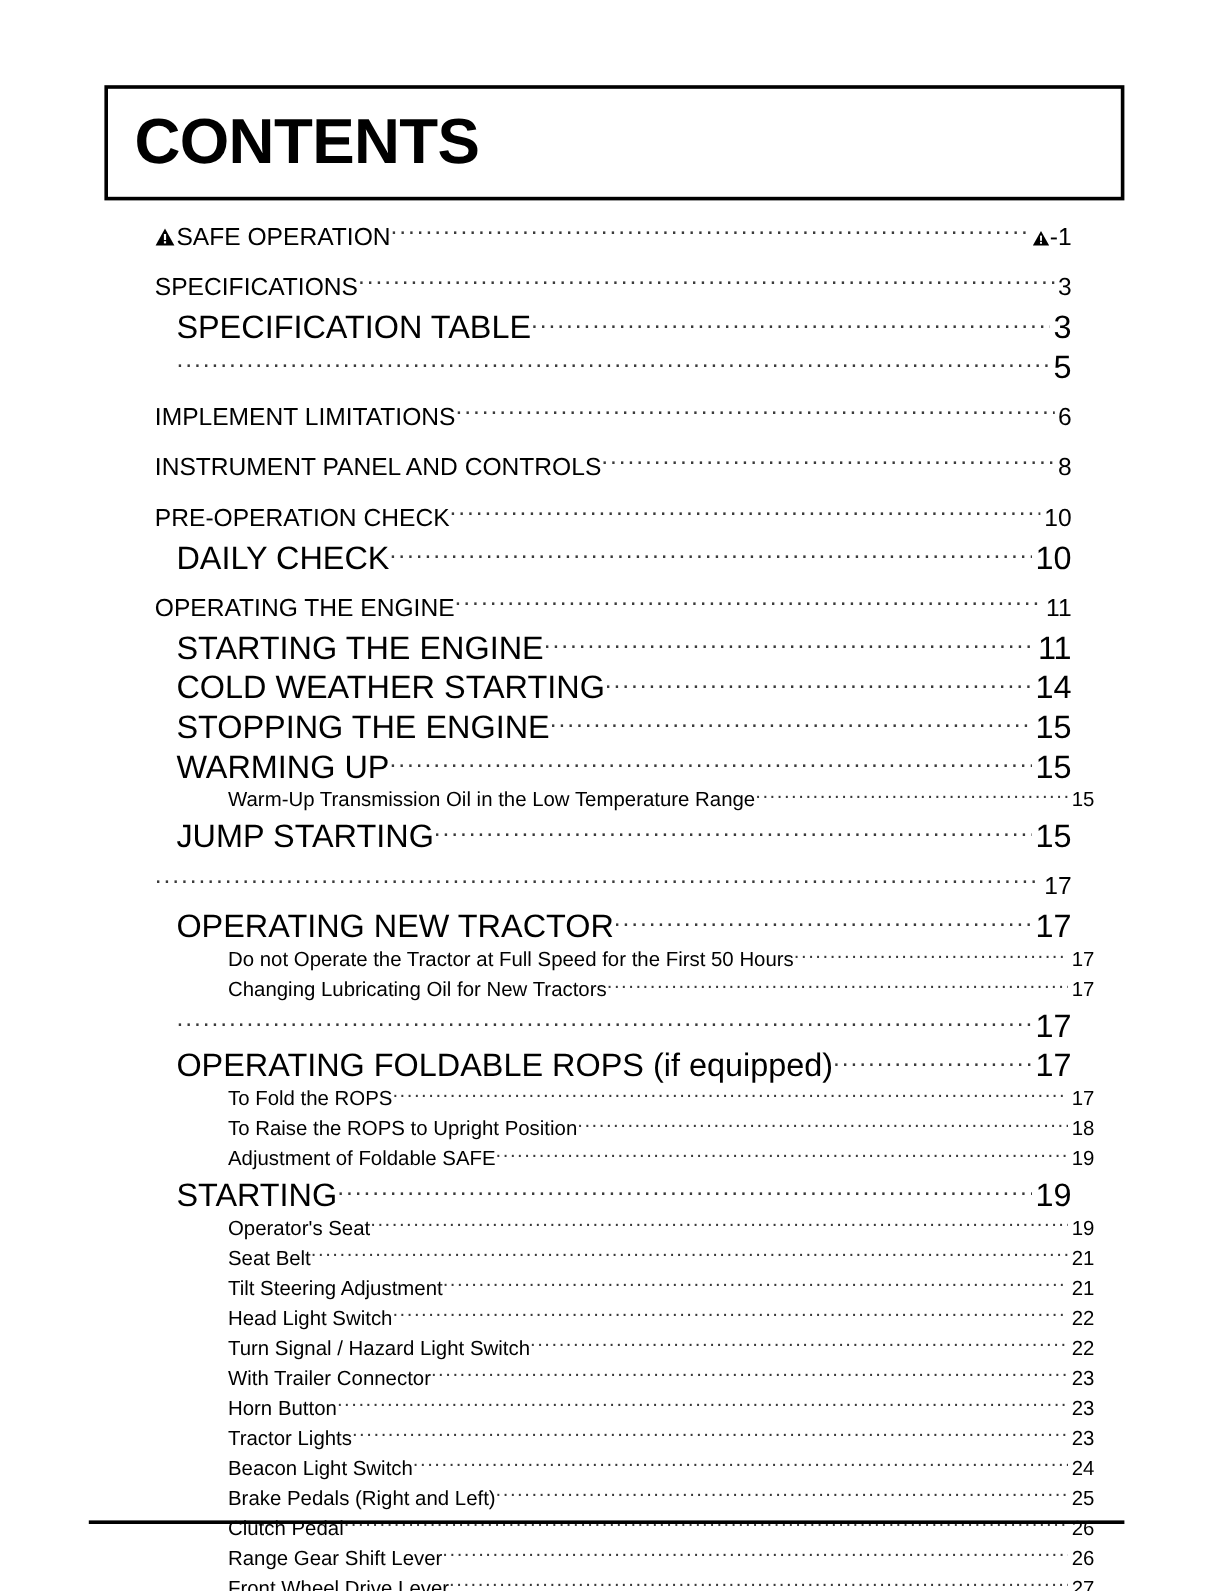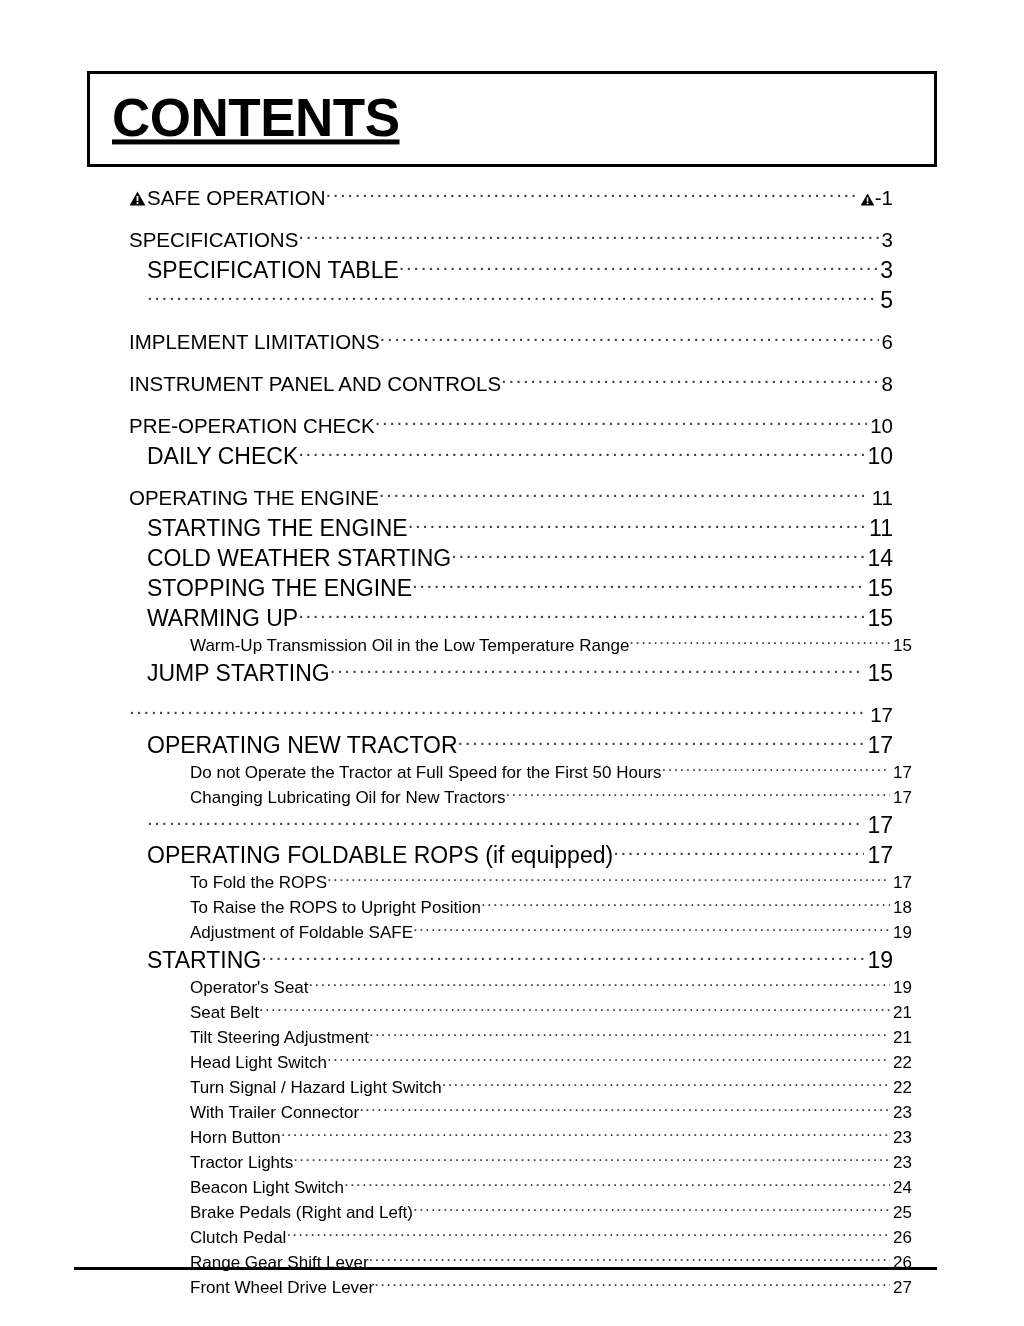--- a/index.html
+++ b/index.html
@@ -40,21 +40,20 @@
   .title-text {
     position: absolute;
     left: 22px;
     top: 50%;
     transform: translateY(-52%);
     font-size: 53px;
     font-weight: bold;
     letter-spacing: -0.5px;
     line-height: 1;
     white-space: nowrap;
-    text-decoration: underline;
   }
 
   
   .toc {
     position: absolute;
     left: 0;
     top: 183px;
     width: 1024px;
   }
 
@@ -102,21 +101,21 @@
     padding-left: 129px;
     font-size: 20.5px;
     line-height: 30px;
     margin-top: 12px;
   }
   .lvl0 .leader::after { font-size: 20.5px; letter-spacing: 1.6px; }
 
   
   .lvl1 {
     padding-left: 147px;
-    font-size: 23px;
+    font-size: 27px;
     line-height: 30px;
     margin-top: 0px;
   }
   .lvl1 .leader::after { font-size: 20.5px; letter-spacing: 1.6px; }
 
   
   .lvl2 {
     padding-left: 171px;
     font-size: 17px;
     line-height: 25px;

